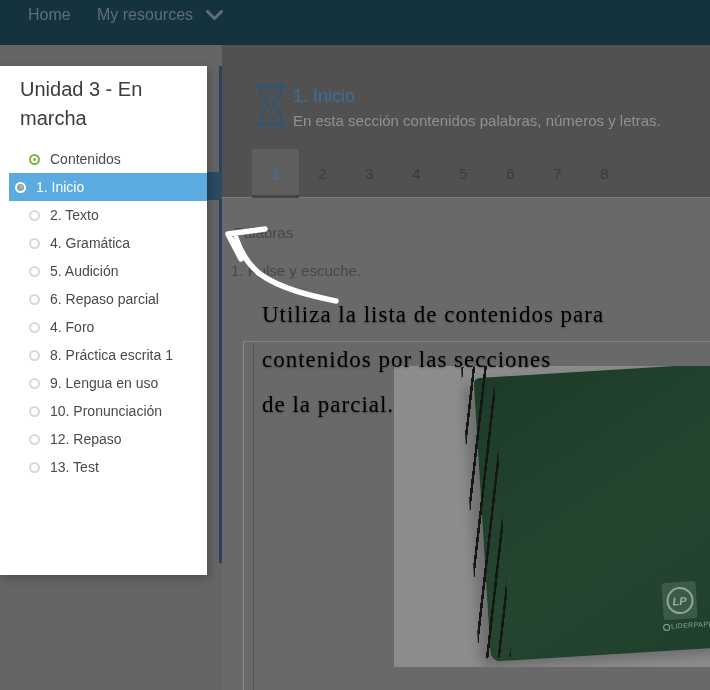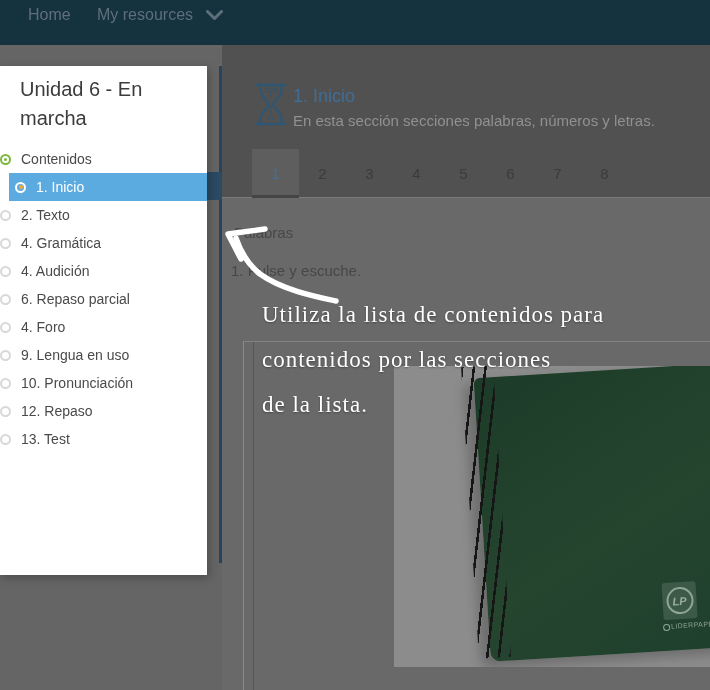--- a/index.html
+++ b/index.html
@@ -52,32 +52,32 @@
     display:flex;align-items:center;justify-content:center;
     font-size:11px;font-weight:bold;color:#9AAF9E;font-style:italic;}
   .logo-cap{margin-top:3px;font-size:7px;letter-spacing:0.4px;color:#8FA694;white-space:nowrap;}
   .logo-cap .ring{display:inline-block;width:5px;height:5px;border:1px solid #8FA694;
     border-radius:50%;vertical-align:middle;margin-right:1px;}
   
   .spotlight{position:absolute;left:0;top:66px;width:207px;height:509px;background:#FFFFFF;
     box-shadow:2px 3px 9px rgba(0,0,0,0.25);}
   .sb-title{position:absolute;left:20px;top:9px;width:172px;font-size:20px;line-height:29px;color:#3C3C3C;}
   .sb-list{position:absolute;left:0;top:79px;width:207px;}
-  .sb-item{height:28px;display:flex;align-items:center;padding-left:0;
+  .sb-item{height:28px;display:flex;align-items:center;padding-left:29px;
     font-size:14px;color:#4A4A4A;cursor:pointer;}
   .sb-item.active{margin-left:9px;padding-left:6px;background:#5CABE0;color:#FFFFFF;}
   .ic{width:11px;height:11px;border-radius:50%;margin-right:10px;flex:none;
     position:relative;box-sizing:border-box;}
   .ic-green{border:2px solid #7CB83E;}
   .ic-green::after{content:"";position:absolute;inset:2px;border-radius:50%;background:#7CB83E;}
   .ic-orange{border:2px solid #FFFFFF;}
   .ic-orange::after{content:"";position:absolute;inset:1.5px;border-radius:50%;background:#F2A93B;}
   .ic-empty{border:2px solid #D8D8D8;}
   
-  .tutorial{position:absolute;left:262px;top:292px;color:#ffffff;
+  .tutorial{position:absolute;left:262px;top:292px;color:#000000;
     font-family:cursive;font-size:23px;line-height:45px;letter-spacing:1px;
     text-shadow:0 1px 2px rgba(0,0,0,0.35);}
   .arrow{position:absolute;left:222px;top:222px;}
 </style>
 </head>
 <body>
 
 <div class="navbar">
   <div class="nav-item nav-home">Home</div>
   <div class="nav-item nav-res">
@@ -110,21 +110,21 @@
       <circle cx="20.2" cy="8.5" r="1"></circle>
     <circle cx="17" cy="12" r="1"></circle>
       <circle cx="17" cy="24" r="1"></circle>
       <circle cx="17" cy="28" r="1"></circle>
     <circle cx="15" cy="35.5" r="1.1"></circle>
       <circle cx="17" cy="32.5" r="1.1"></circle>
       <circle cx="19" cy="35.5" r="1.1"></circle>
   </g>
 </svg>
 <div class="sec-title">1. Inicio</div>
-<div class="sec-sub">En esta sección secciones palabras, números y letras.</div>
+<div class="sec-sub">En esta sección contenidos palabras, números y letras.</div>
 
 <div class="tabs">
   <div class="tab active">1</div>
   <div class="tab">2</div>
   <div class="tab">3</div>
   <div class="tab">4</div>
   <div class="tab">5</div>
   <div class="tab">6</div>
   <div class="tab">7</div>
   <div class="tab">8</div>
@@ -141,49 +141,53 @@
       <div class="logo-box">
         <div class="logo-circle">LP</div>
       </div>
       <div class="logo-cap"><span class="ring"></span><span>LIDERPAPEL</span></div>
     </div>
   </div>
   <div class="spiral"></div>
 </div>
 
 <div class="spotlight">
-  <div class="sb-title">Unidad 6 - En marcha</div>
+  <div class="sb-title">Unidad 3 - En marcha</div>
   <div class="sb-list">
     <div class="sb-item">
       <span class="ic ic-green"></span>
       <span>Contenidos</span>
     </div>
     <div class="sb-item active">
       <span class="ic ic-orange"></span>
       <span>1. Inicio</span>
     </div>
     <div class="sb-item">
       <span class="ic ic-empty"></span>
       <span>2. Texto</span>
     </div>
     <div class="sb-item">
       <span class="ic ic-empty"></span>
       <span>4. Gramática</span>
     </div>
     <div class="sb-item">
       <span class="ic ic-empty"></span>
-      <span>4. Audición</span>
+      <span>5. Audición</span>
     </div>
     <div class="sb-item">
       <span class="ic ic-empty"></span>
       <span>6. Repaso parcial</span>
     </div>
     <div class="sb-item">
       <span class="ic ic-empty"></span>
       <span>4. Foro</span>
+    </div>
+    <div class="sb-item">
+      <span class="ic ic-empty"></span>
+      <span>8. Práctica escrita 1</span>
     </div>
     <div class="sb-item">
       <span class="ic ic-empty"></span>
       <span>9. Lengua en uso</span>
     </div>
     <div class="sb-item">
       <span class="ic ic-empty"></span>
       <span>10. Pronunciación</span>
     </div>
     <div class="sb-item">
@@ -193,20 +197,20 @@
     <div class="sb-item">
       <span class="ic ic-empty"></span>
       <span>13. Test</span>
     </div>
   </div>
 </div>
 
 <div class="tutorial">
   <div>Utiliza la lista de contenidos para</div>
   <div>contenidos por las secciones</div>
-  <div>de la lista.</div>
+  <div>de la parcial.</div>
 </div>
 <svg class="arrow" width="125" height="88" viewBox="0 0 125 88">
   <g fill="none" stroke="#FFFFFF" stroke-width="5.5" stroke-linecap="round" stroke-linejoin="round">
     <path d="M114 79 C95 75 60 68 38 52 C28 44 19 31 14 16"></path>
     <polyline points="43,7 6,12 19,37"></polyline>
   </g>
 </svg>
 
 </body></html>

